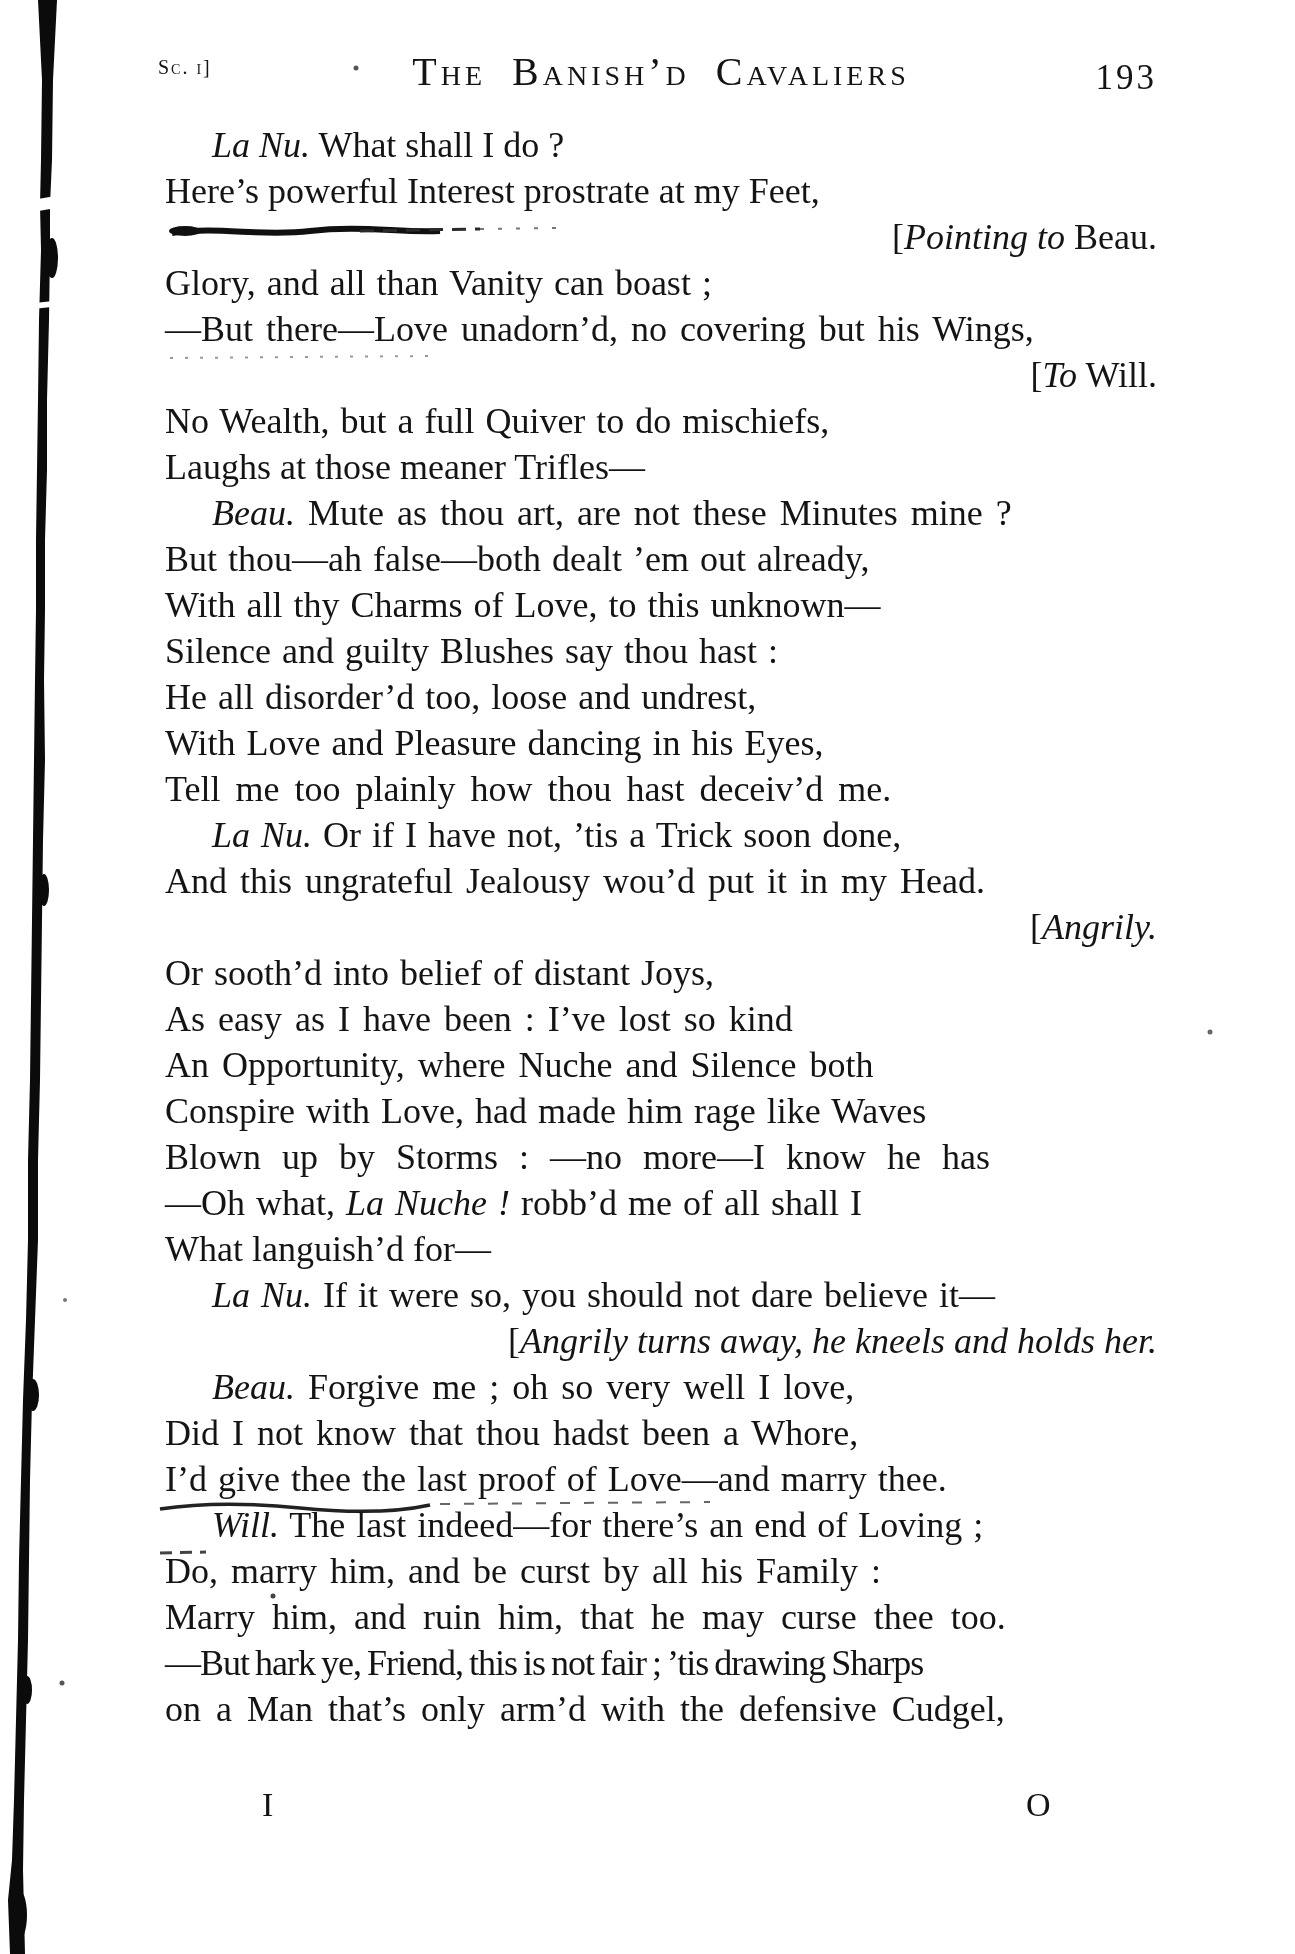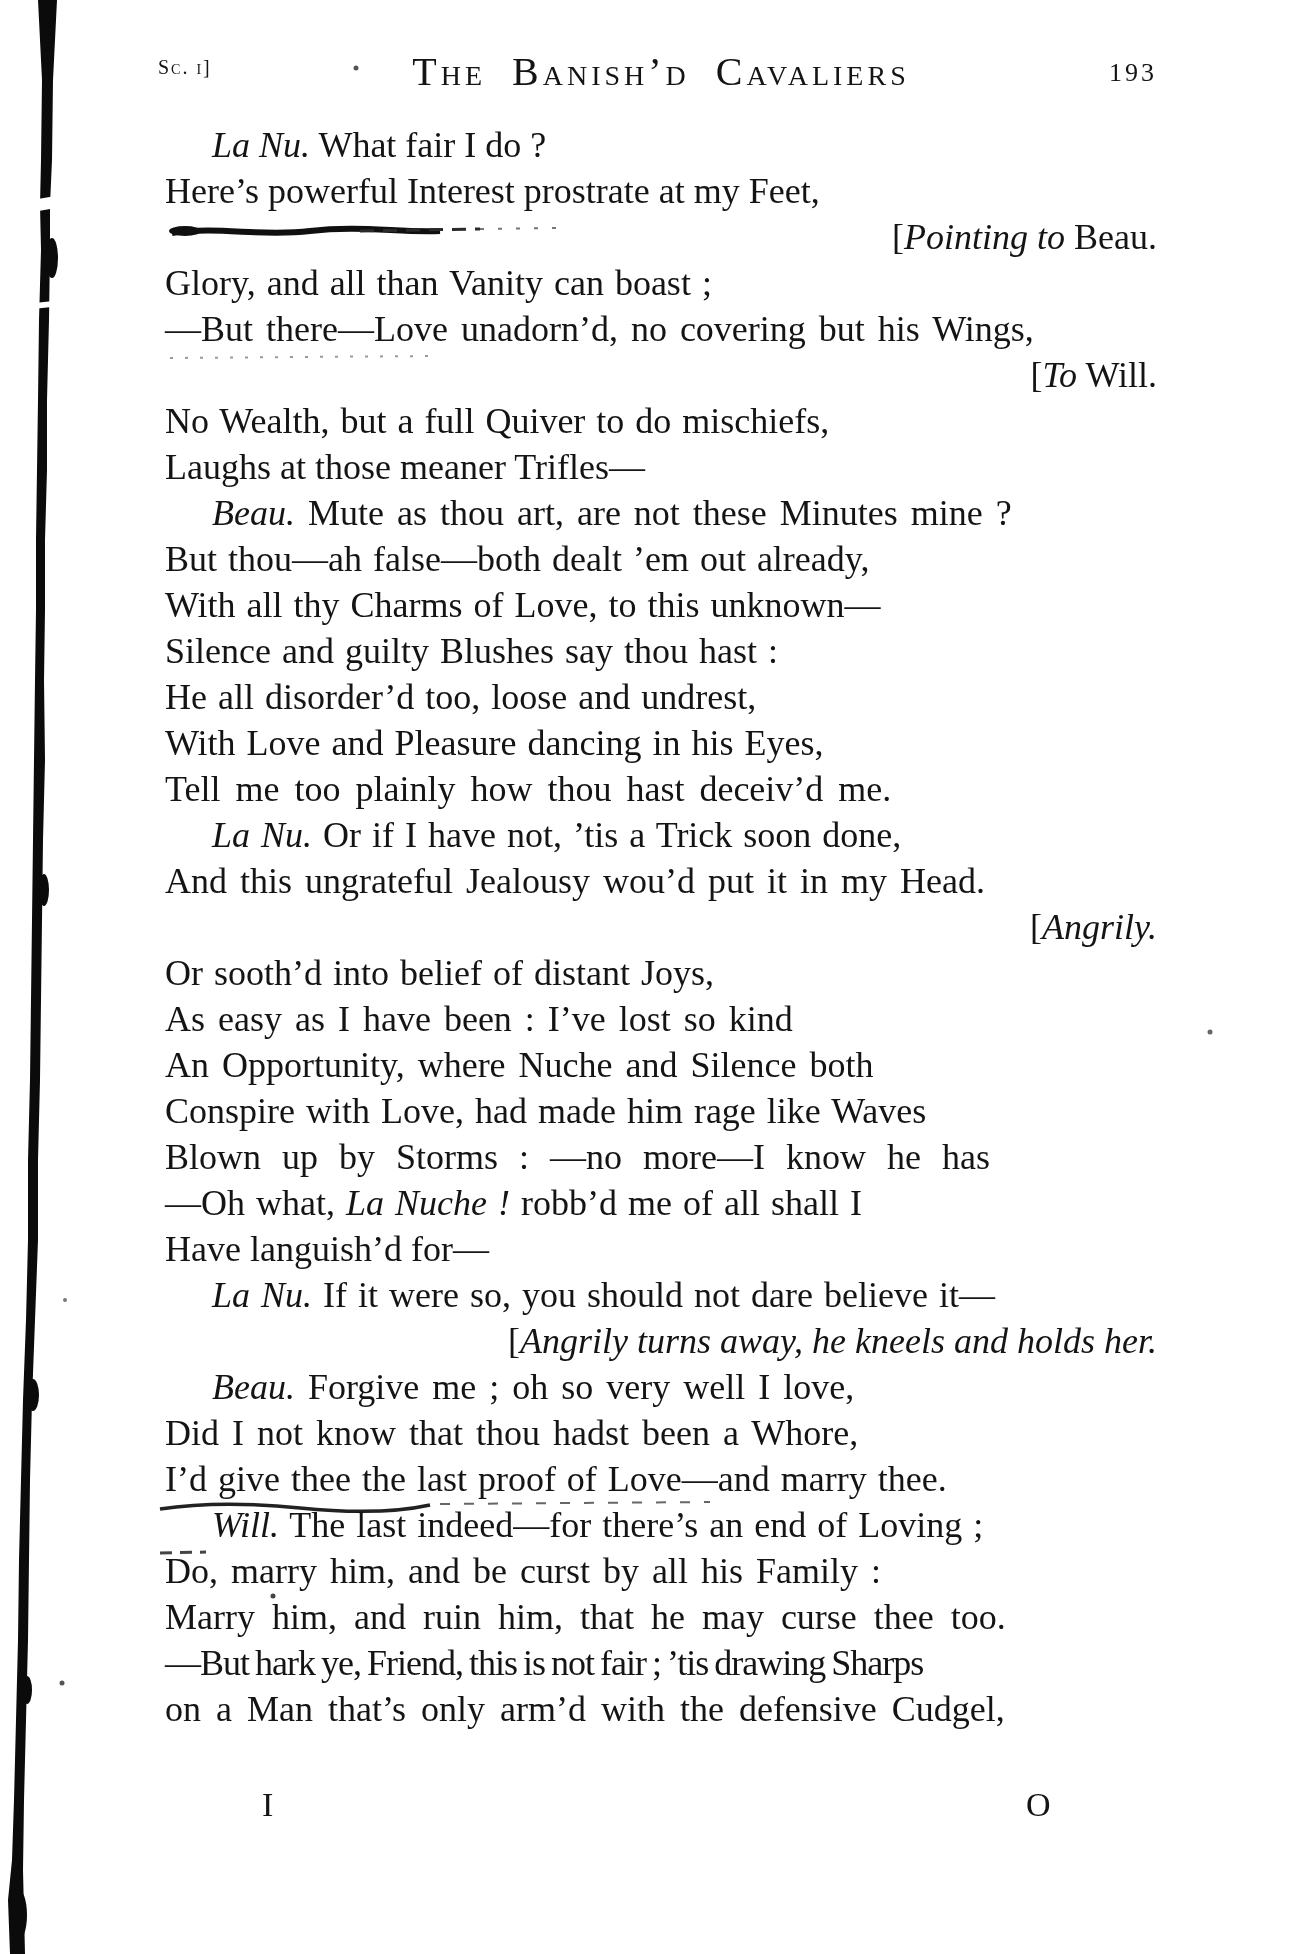--- a/index.html
+++ b/index.html
@@ -20,21 +20,21 @@
   .hdr-title{
     position:absolute;left:165px;top:48px;width:992px;
     text-align:center;
     font-size:40px;font-variant:small-caps;
     letter-spacing:4px;word-spacing:12px;
     white-space:nowrap;
   }
   .hdr-page{
     position:absolute;left:165px;top:58px;width:992px;
     text-align:right;
-    font-size:26px;letter-spacing:3px;
+    font-size:35px;letter-spacing:3px;
     white-space:nowrap;
   }
   
   .text-block{
     position:absolute;left:165px;top:122px;width:992px;
     font-size:36px;line-height:46px;
     white-space:nowrap;
   }
   .ln{height:46px;}
   .sp{padding-left:47px;}
@@ -94,21 +94,21 @@
     <circle cx="65" cy="1300" r="2" fill="#777"></circle>
     <circle cx="62" cy="1683" r="2.5" fill="#555"></circle>
     <circle cx="273" cy="1596" r="2.5" fill="#444"></circle>
   </svg>
 
   <div class="hdr-scene">Sc. i]</div>
   <div class="hdr-title">The Banish’d Cavaliers</div>
   <div class="hdr-page">193</div>
 
   <div class="text-block">
-    <div class="ln sp"><span class="it">La Nu.</span><span> What fair I do ?</span></div>
+    <div class="ln sp"><span class="it">La Nu.</span><span> What shall I do ?</span></div>
     <div class="ln"><span>Here’s powerful Interest prostrate at my Feet,</span></div>
     <div class="ln stage"><span>[</span><span class="it">Pointing to</span><span> Beau.</span></div>
     <div class="ln ws2"><span>Glory, and all than Vanity can boast ;</span></div>
     <div class="ln ws4"><span>—But there—Love unadorn’d, no covering but his Wings,</span></div>
     <div class="ln stage"><span>[</span><span class="it">To</span><span> Will.</span></div>
     <div class="ln ws2"><span>No Wealth, but a full Quiver to do mischiefs,</span></div>
     <div class="ln"><span>Laughs at those meaner Trifles—</span></div>
     <div class="ln sp ws4"><span class="it">Beau.</span><span> Mute as thou art, are not these Minutes mine ?</span></div>
     <div class="ln ws2"><span>But thou—ah false—both dealt ’em out already,</span></div>
     <div class="ln ws2"><span>With all thy Charms of Love, to this unknown—</span></div>
@@ -118,21 +118,21 @@
     <div class="ln ws6"><span>Tell me too plainly how thou hast deceiv’d me.</span></div>
     <div class="ln sp ws2"><span class="it">La Nu.</span><span> Or if I have not, ’tis a Trick soon done,</span></div>
     <div class="ln ws4"><span>And this ungrateful Jealousy wou’d put it in my Head.</span></div>
     <div class="ln stage"><span>[</span><span class="it">Angrily.</span></div>
     <div class="ln ws2"><span>Or sooth’d into belief of distant Joys,</span></div>
     <div class="ln ws4"><span>As easy as I have been : I’ve lost so kind</span></div>
     <div class="ln ws4"><span>An Opportunity, where Nuche and Silence both</span></div>
     <div class="ln ws2"><span>Conspire with Love, had made him rage like Waves</span></div>
     <div class="ln ws12"><span>Blown up by Storms : —no more—I know he has</span></div>
     <div class="ln ws2"><span>—Oh what, </span><span class="it">La Nuche !</span><span> robb’d me of all shall I</span></div>
-    <div class="ln"><span>Have languish’d for—</span></div>
+    <div class="ln"><span>What languish’d for—</span></div>
     <div class="ln sp ws2"><span class="it">La Nu.</span><span> If it were so, you should not dare believe it—</span></div>
     <div class="ln stage"><span>[</span><span class="it">Angrily turns away, he kneels and holds her.</span></div>
     <div class="ln sp ws4"><span class="it">Beau.</span><span> Forgive me ; oh so very well I love,</span></div>
     <div class="ln ws4"><span>Did I not know that thou hadst been a Whore,</span></div>
     <div class="ln ws2"><span>I’d give thee the last proof of Love—and marry thee.</span></div>
     <div class="ln sp ws2"><span class="it">Will.</span><span> The last indeed—for there’s an end of Loving ;</span></div>
     <div class="ln ws4"><span>Do, marry him, and be curst by all his Family :</span></div>
     <div class="ln ws8"><span>Marry him, and ruin him, that he may curse thee too.</span></div>
     <div class="ln tight"><span>—But hark ye, Friend, this is not fair ; ’tis drawing Sharps</span></div>
     <div class="ln ws6"><span>on a Man that’s only arm’d with the defensive Cudgel,</span></div>

